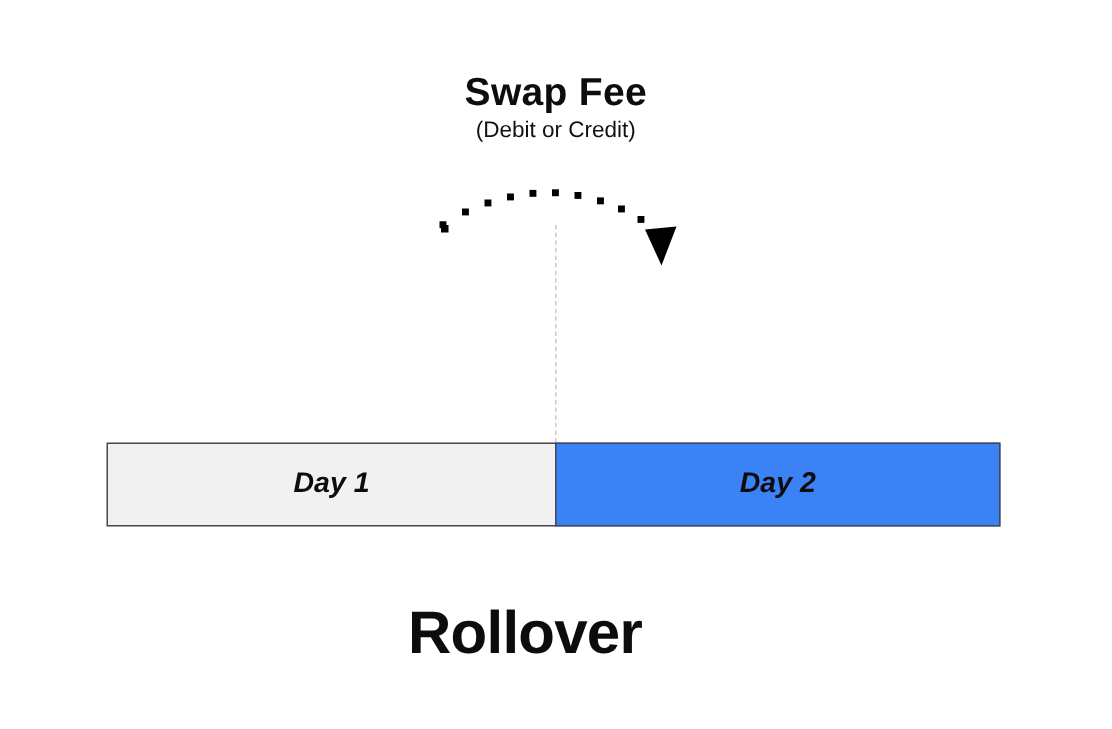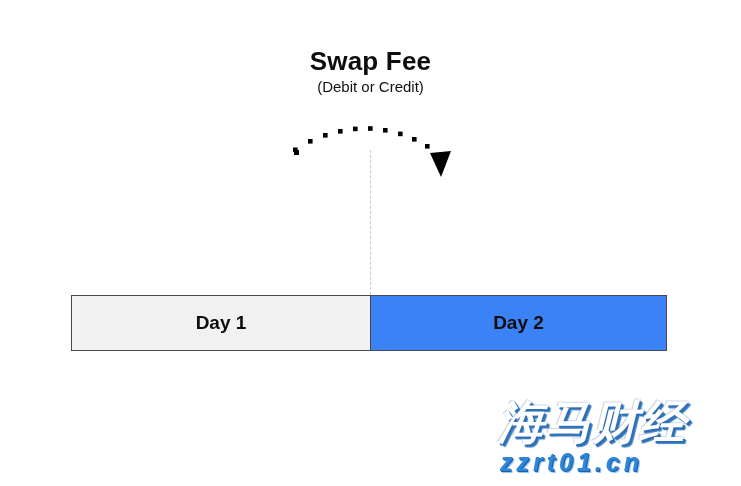--- a/index.html
+++ b/index.html
@@ -106,20 +106,21 @@
   }
   .day-segment {
     box-sizing: border-box;
     border: 1px solid #474750;
     display: flex;
     align-items: center;
     justify-content: center;
     font-size: 19px;
     font-weight: bold;
     color: #0d0d0d;
+    font-style: italic;
   }
   #day-1-segment {
     width: 300px;
     background: #f1f1f1;
   }
   #day-2-segment {
     width: 297px;
     margin-left: -1px;
     background: #3b82f6;
   }
@@ -200,19 +201,18 @@
   <div id="arc-start-dot"></div>
 
   <div id="day-divider-line"></div>
 
 
   <div id="timeline-bar">
     <div id="day-1-segment" class="day-segment">Day 1</div>
     <div id="day-2-segment" class="day-segment">Day 2</div>
   </div>
 
+  <div id="rollover-caption">Rollover</div>
 
   <div id="watermark">
-    <div id="watermark-cn">海马财经</div>
-    <div id="watermark-url">zzrt01.cn</div>
   </div>
 
 </div>
 
 </body></html>

